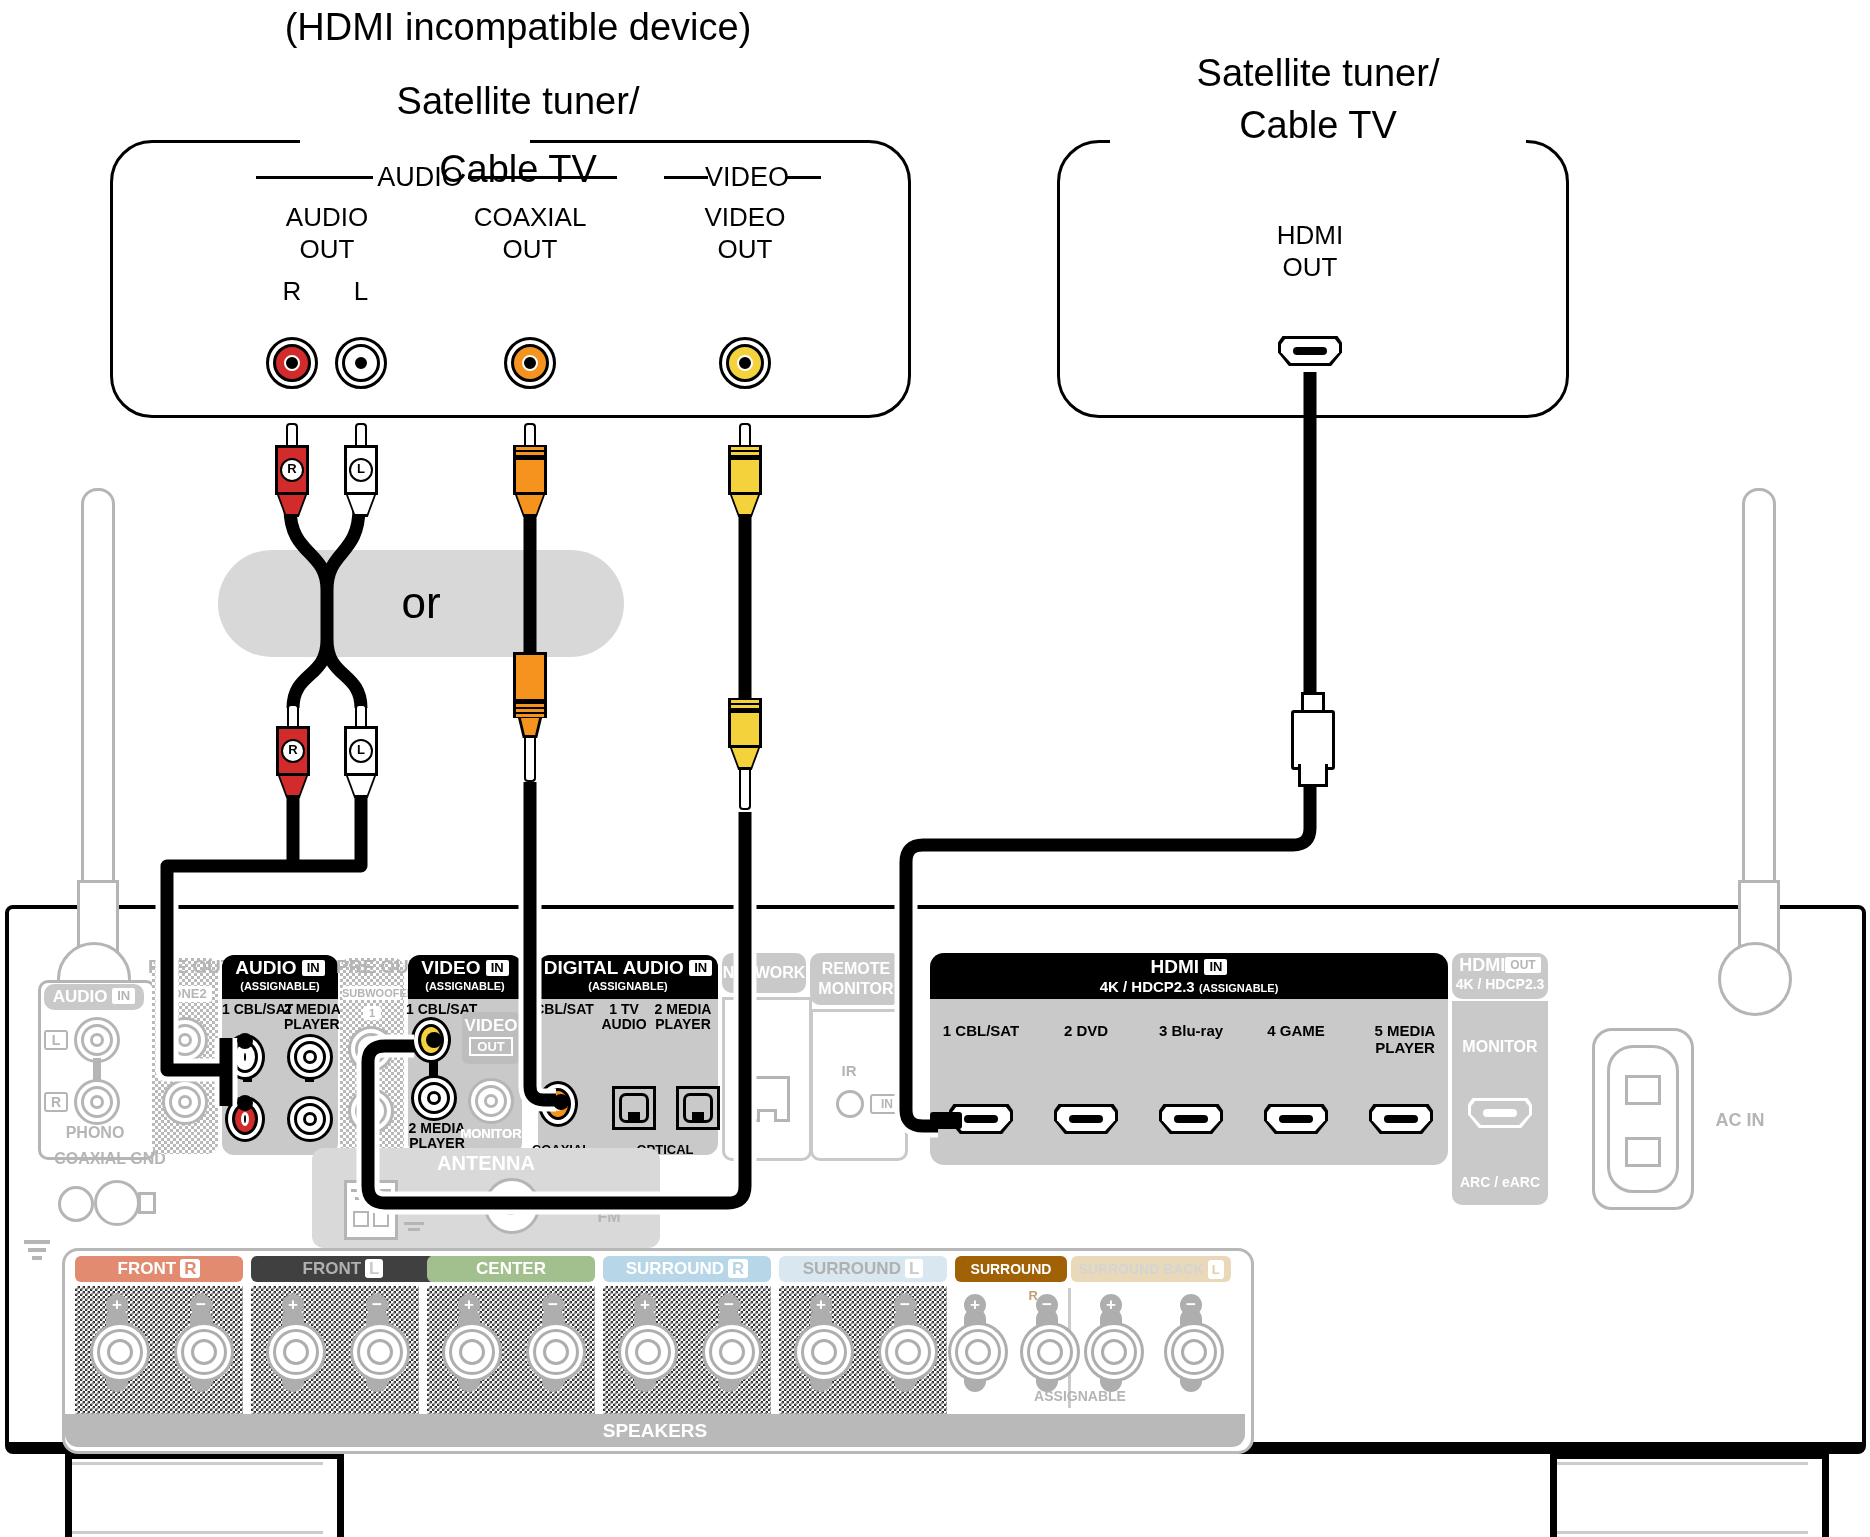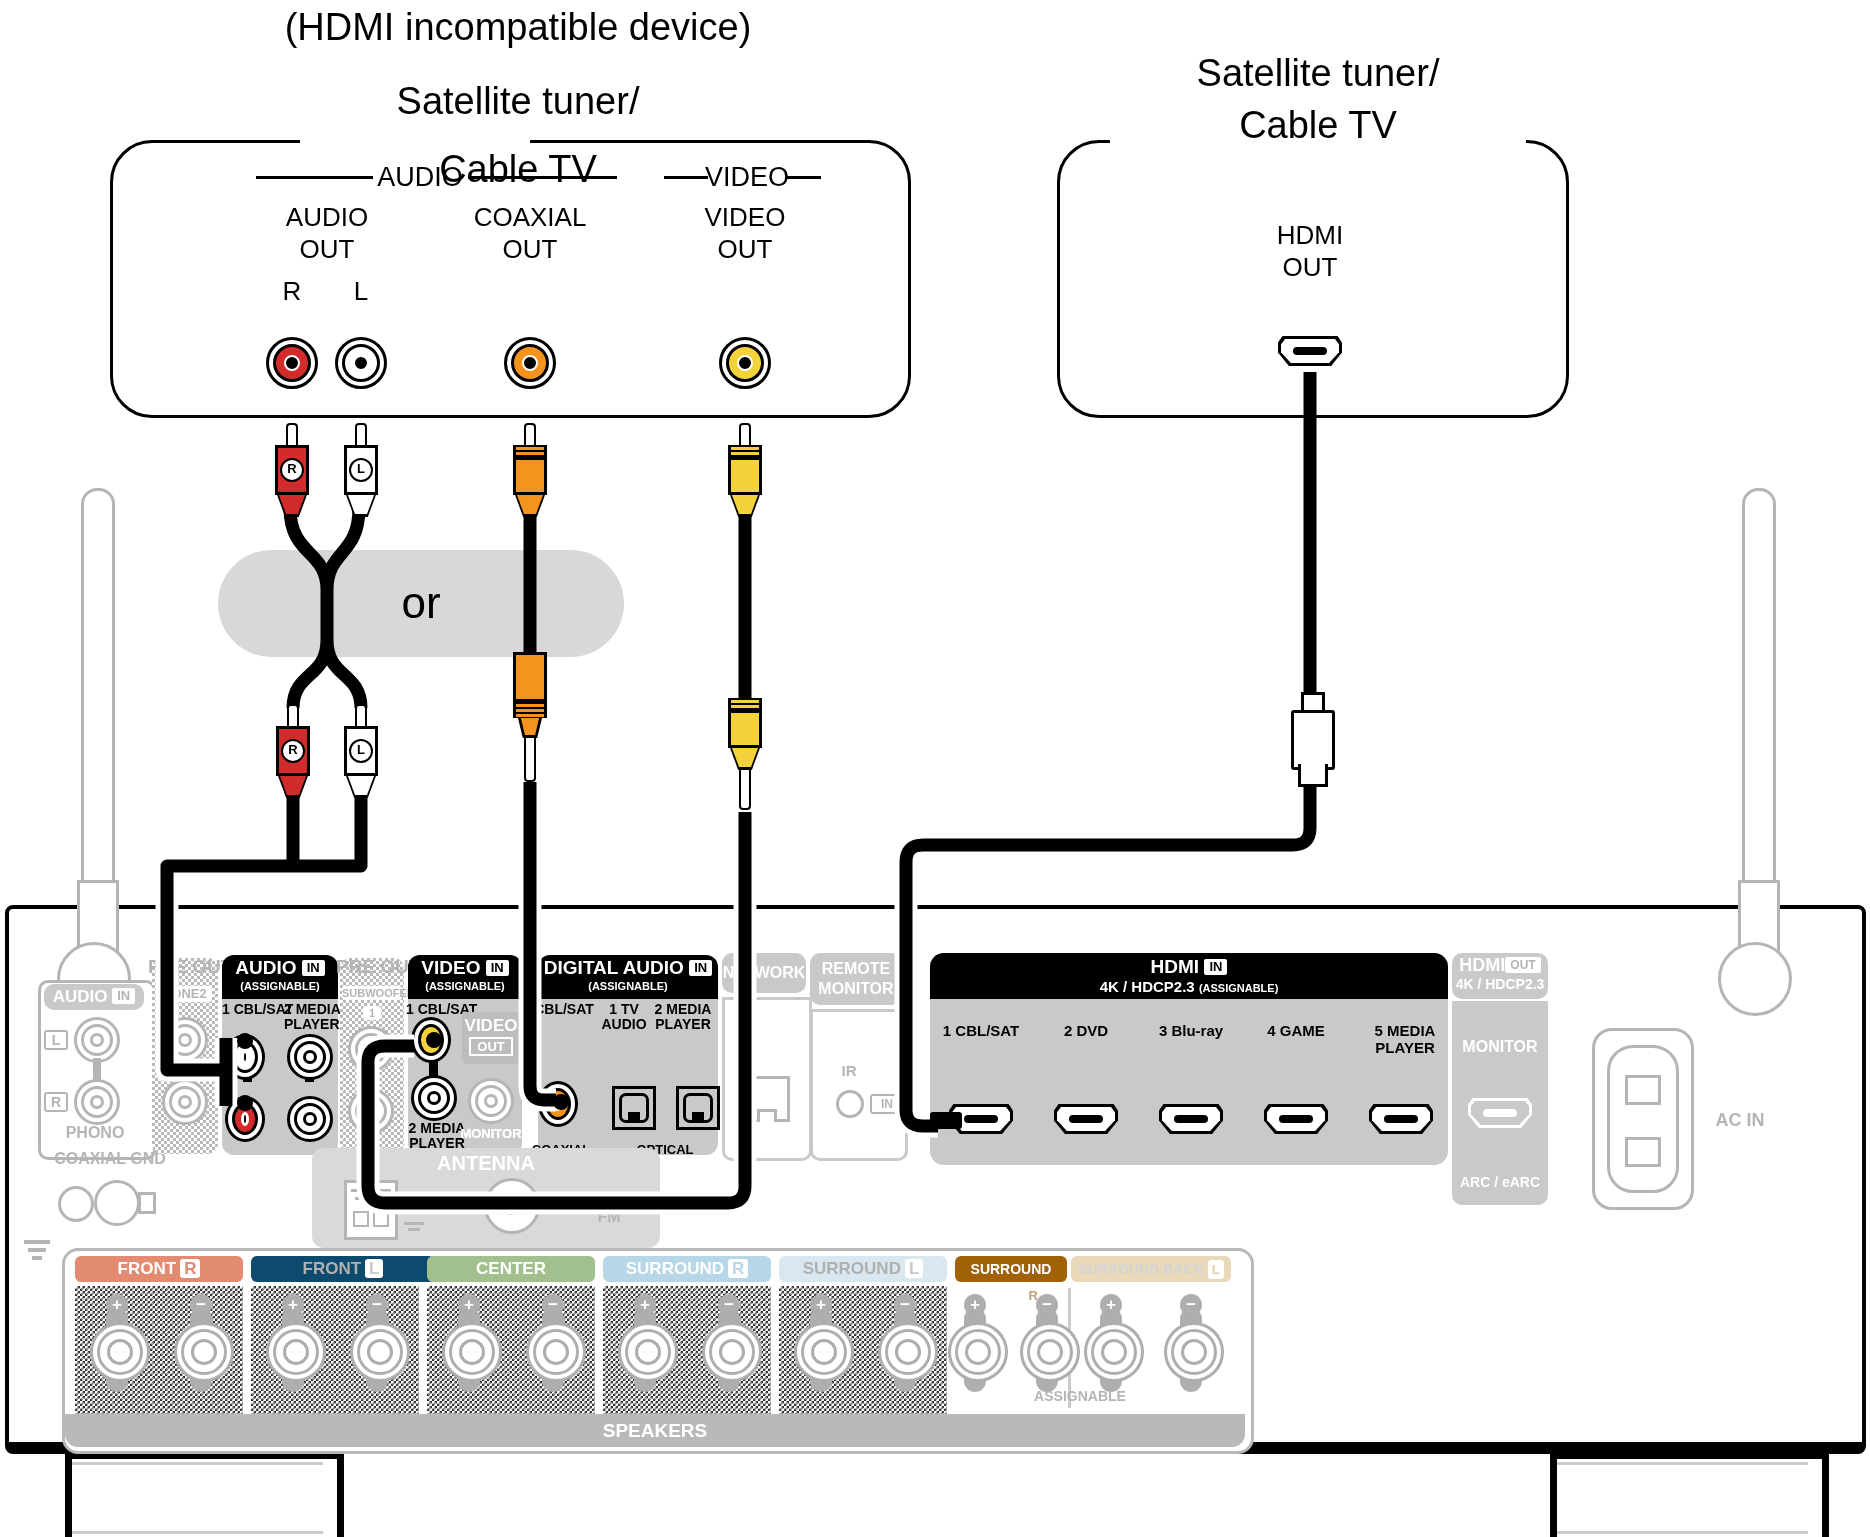--- a/index.html
+++ b/index.html
@@ -328,21 +328,21 @@
   <div class="abs" style="left:30px;top:44px;width:30px;height:24px;border:3px solid #b5b5b5"></div>
   <div class="abs" style="left:30px;top:106px;width:30px;height:24px;border:3px solid #b5b5b5"></div>
 </div>
 <div class="t gray b" style="left:1700px;top:1110px;width:80px;font-size:18px;z-index:3">AC IN</div>
 
 <div class="abs" style="left:62px;top:1248px;width:1186px;height:200px;border:3px solid #b8b8b8;border-radius:16px;background:#fff;z-index:3"></div>
 <div class="abs" style="left:65px;top:1414px;width:1180px;height:33px;background:#b9b9b9;border-radius:0 0 13px 13px;z-index:3"></div>
 <div class="t b wt" style="left:65px;top:1420px;width:1180px;font-size:19px;z-index:4">SPEAKERS</div>
 
 <div class="sphdr" style="left:75px;top:1256px;width:168px;background:#e28b71;z-index:4"><span>FRONT</span><span class="ch" style="color:#e28b71">R</span></div>
-<div class="sphdr" style="left:251px;top:1256px;width:184px;background:#0c4a6e;color:#b0b0b0;z-index:4"><span>FRONT</span><span class="ch" style="color:#c9c9c9">L</span></div>
+<div class="sphdr" style="left:251px;top:1256px;width:184px;background:#404040;color:#b0b0b0;z-index:4"><span>FRONT</span><span class="ch" style="color:#c9c9c9">L</span></div>
 <div class="sphdr" style="left:427px;top:1256px;width:168px;background:#a2c08e;z-index:4"><span>CENTER</span></div>
 <div class="sphdr" style="left:603px;top:1256px;width:168px;background:#b7d7e8;z-index:4"><span>SURROUND</span><span class="ch" style="color:#b7d7e8">R</span></div>
 <div class="sphdr" style="left:779px;top:1256px;width:168px;background:#d9e8f0;color:#b0b0b0;z-index:4"><span>SURROUND</span><span class="ch" style="color:#c9c9c9">L</span></div>
 <div class="sphdr" style="left:955px;top:1256px;width:112px;background:#a16207;font-size:14px;z-index:4"><span>SURROUND BACK</span><span class="ch" style="color:#c3a178;font-size:13px">R</span></div>
 <div class="sphdr" style="left:1071px;top:1256px;width:160px;background:#ead9b8;color:#d4d4d4;font-size:14px;z-index:4"><span>SURROUND BACK</span><span class="ch" style="color:#e0d0ab;font-size:13px">L</span></div>
 
 <div class="ckd" style="left:75px;top:1286px;width:168px;height:128px;z-index:3"></div>
 <div class="ckd" style="left:251px;top:1286px;width:168px;height:128px;z-index:3"></div>
 <div class="ckd" style="left:427px;top:1286px;width:168px;height:128px;z-index:3"></div>
 <div class="ckd" style="left:603px;top:1286px;width:168px;height:128px;z-index:3"></div>

